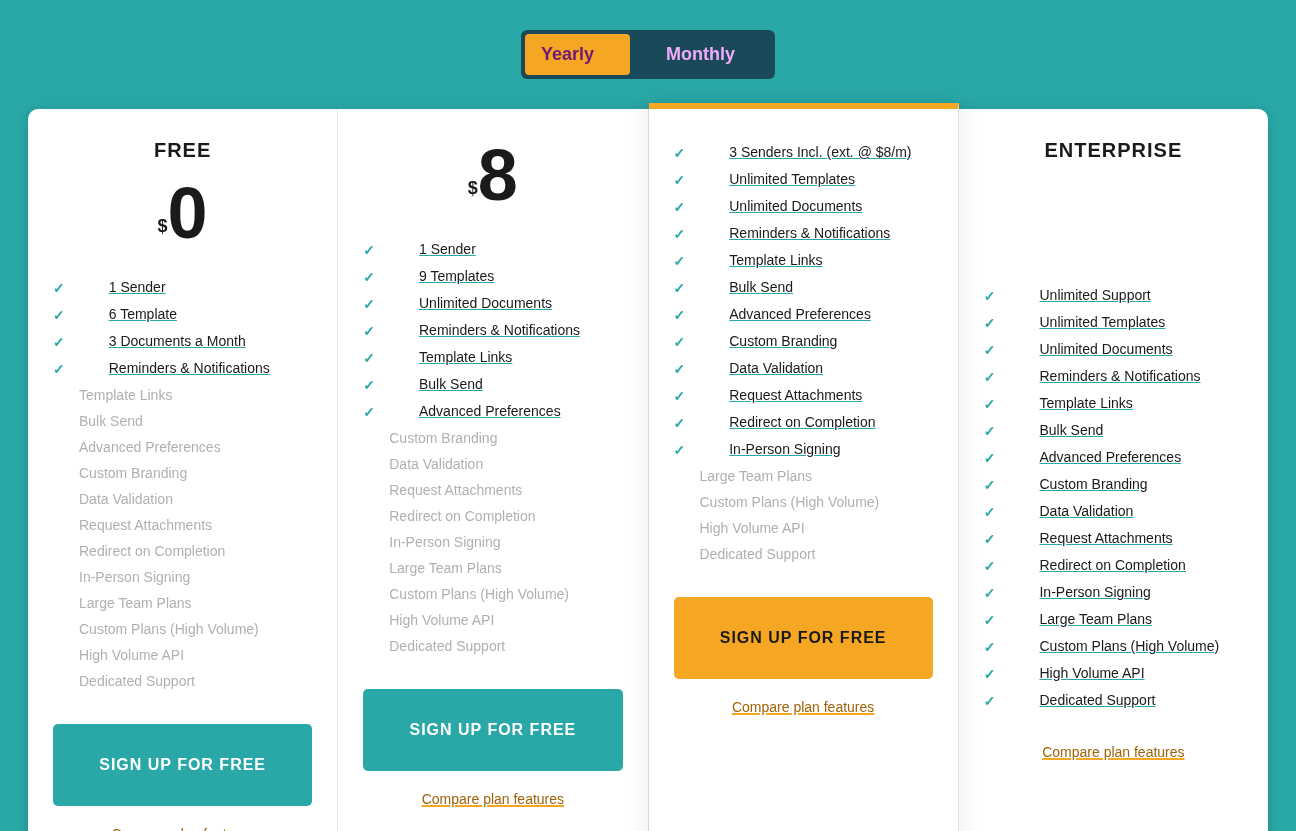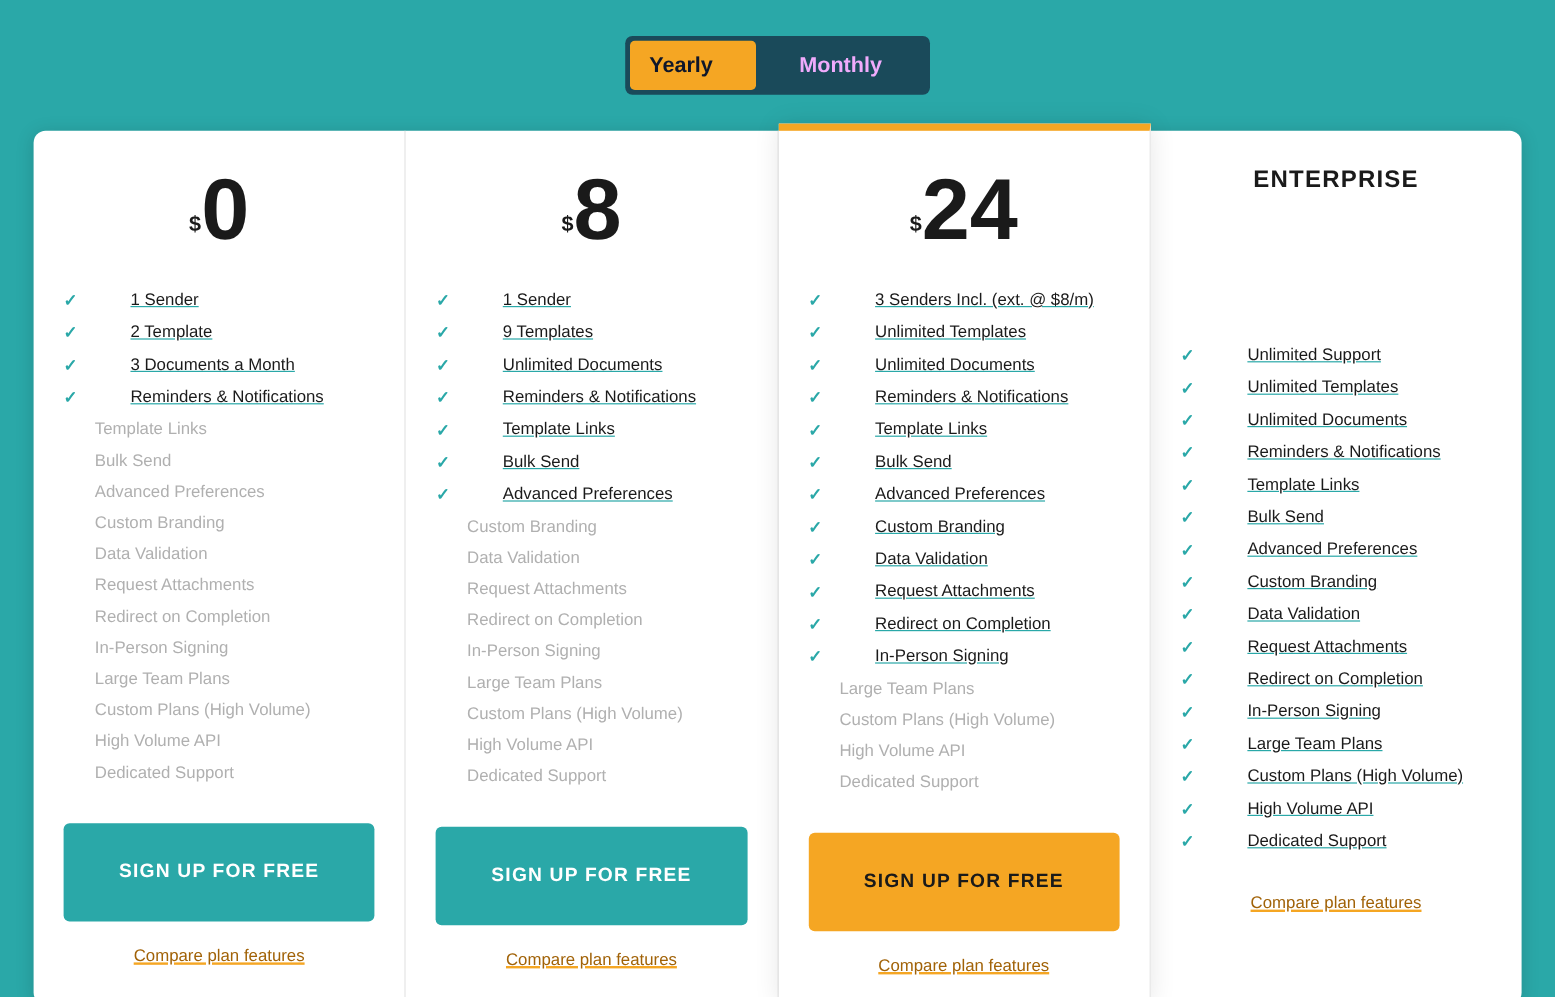--- a/index.html
+++ b/index.html
@@ -23,21 +23,21 @@
     .toggle-btn {
       padding: 10px 36px;
       border-radius: 4px;
       border: none;
       font-size: 18px;
       font-weight: bold;
       cursor: pointer;
     }
     .toggle-btn.active {
       background: #f5a623;
-      color: #0f172a;
+      color: #701a75;
       padding-left: 16px;
     }
     .toggle-btn.inactive {
       background: transparent;
       color: #f0abfc;
     }
     .plans-container {
       display: flex;
       gap: 0;
       background: white;
@@ -165,29 +165,30 @@
 </head>
 <body>
 
 <div class="toggle-container">
   <button class="toggle-btn active">Yearly</button>
   <button class="toggle-btn inactive">Monthly</button>
 </div>
 
 <div class="plans-container" id="plans-container">
 <div class="plan-card">
+      <div class="plan-name">FREE</div>
       <div class="price-container"><span class="price-dollar">$</span><span class="price-amount">0</span></div>
       <ul class="features-list">
         <li class="feature-item enabled">
           <span class="check-icon">✓</span>
           <span class="feature-text">1 Sender</span>
         </li>
         <li class="feature-item enabled">
           <span class="check-icon">✓</span>
-          <span class="feature-text">2 Template</span>
+          <span class="feature-text">6 Template</span>
         </li>
         <li class="feature-item enabled">
           <span class="check-icon">✓</span>
           <span class="feature-text">3 Documents a Month</span>
         </li>
         <li class="feature-item enabled">
           <span class="check-icon">✓</span>
           <span class="feature-text">Reminders &amp; Notifications</span>
         </li>
         <li class="feature-item disabled">
@@ -307,21 +308,20 @@
         </li>
         <li class="feature-item disabled">
           <span style="width: 18px; display: inline-block;"></span>
           <span class="feature-text">Dedicated Support</span>
         </li>
       </ul>
       <button class="cta-button cta-teal">SIGN UP FOR FREE</button>
       <button class="compare-link">Compare plan features</button>
     </div>
     <div class="plan-card featured">
-      <div class="price-container"><span class="price-dollar">$</span><span class="price-amount">24</span></div>
       <ul class="features-list">
         <li class="feature-item enabled">
           <span class="check-icon">✓</span>
           <span class="feature-text">3 Senders Incl. (ext. @ $8/m)</span>
         </li>
         <li class="feature-item enabled">
           <span class="check-icon">✓</span>
           <span class="feature-text">Unlimited Templates</span>
         </li>
         <li class="feature-item enabled">

